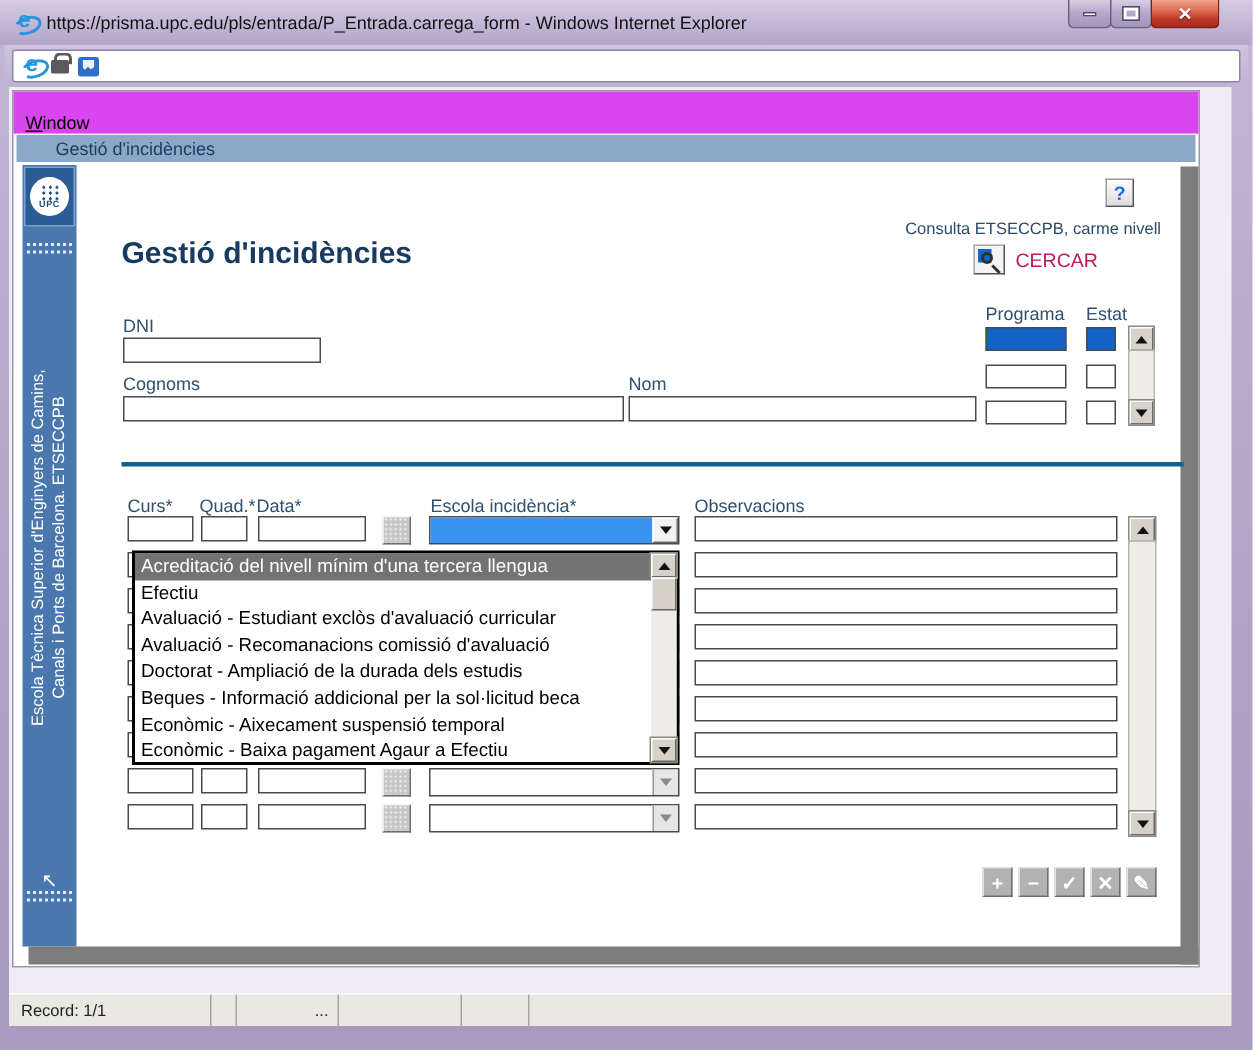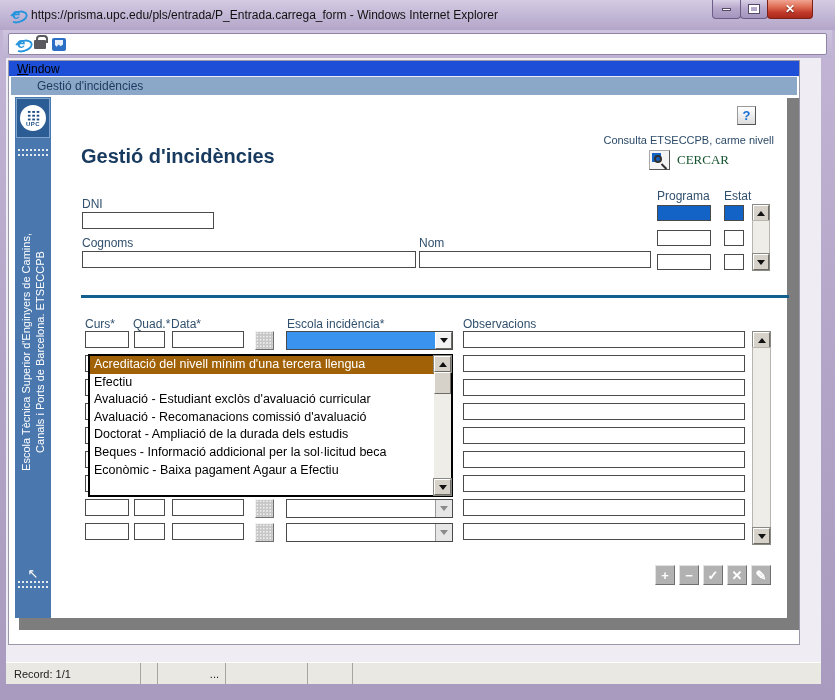--- a/index.html
+++ b/index.html
@@ -35,21 +35,21 @@
   .addr-url .domain { color:#1a1a1a; }
   .lock-icon { position:relative; width:12px; height:9px; background:#5a5a5e; border-radius:1px; margin:0 6px 0 4px; flex:none; }
   .lock-icon::before { content:""; position:absolute; top:-5px; left:2px; width:8px; height:6px;
     border:2px solid #5a5a5e; border-bottom:none; border-radius:4px 4px 0 0; }
   .compat-icon { width:14px; height:13px; background:#2d6fc4; border-radius:2px; position:relative; flex:none; }
   .compat-icon::after { content:""; position:absolute; left:3px; top:2px; width:8px; height:9px; background:#e8f1fb;
     clip-path:polygon(0 0,100% 0,100% 55%,70% 75%,45% 55%,20% 80%,0 60%); }
   
   .viewport { position:absolute; left:6px; right:14px; top:58px; bottom:38px; background:#efecf4; }
   .page { position:absolute; left:2px; top:2px; width:792px; height:585px; background:#fff; border:1px solid #9a97a8; }
-  .menu-bar { height:16px; background:#1d4ed8; display:flex; align-items:center; padding-left:8px; border-bottom:1px solid #ececf2; }
+  .menu-bar { height:29px; background:#d946ef; display:flex; align-items:flex-end; padding-left:8px; border-bottom:1px solid #ececf2; }
   .menu-item { font-size:12px; color:#000; }
   .menu-item u { text-decoration:underline; }
   .mdi-bar { height:18px; margin:0 2px; background:#8ca8c8; display:flex; align-items:center; }
   .mdi-title { font-size:12px; color:#1c3a5e; margin-left:26px; }
   .applet { position:relative; height:535px; }
   .shadow-r { position:absolute; right:0; top:3px; bottom:0; width:12px; background:#7d7d7d; }
   .shadow-b { position:absolute; left:10px; right:0; bottom:0; height:12px; background:#7d7d7d; }
   
   .sidebar { position:absolute; left:6px; top:2px; width:36px; height:521px; background:#4a77ad; }
   .upc-logo { position:absolute; left:1px; top:1px; width:34px; height:40px; background:#2b5c93; border:1px solid #7ea3cd;
@@ -68,21 +68,21 @@
   .form-area { position:absolute; left:42px; top:0; right:12px; height:535px; font-size:12px; color:#31506d; }
   .crumb-bar { position:absolute; left:0; right:0; top:7px; height:28px; background:#f2f1ee; border-bottom:1px solid #d8d6d0;
     display:flex; align-items:center; }
   .crumb-text { margin-left:32px; color:#2e4e6e; }
   .help-btn { position:absolute; right:31px; top:11px; width:19px; height:19px;
     background:linear-gradient(180deg,#ffffff,#dcdcdc); border:1px solid #9a9a9a; border-right-color:#555; border-bottom-color:#555;
     color:#1a6fd4; font-weight:bold; font-size:13px; text-align:center; line-height:17px; }
   .user-info { position:absolute; top:39px; right:13px; font-size:11px; color:#2c4a68; }
   .page-title { position:absolute; left:30px; top:50px; font-size:20px; font-weight:bold; color:#173a5e; }
   .cercar { position:absolute; left:598px; top:55px; display:flex; align-items:center; cursor:pointer; }
-  .cercar-label { color:#14532d; font-size:13px; margin-left:7px;font-family:Liberation Serif, serif; }
+  .cercar-label { color:#be185d; font-size:13px; margin-left:7px; }
   .search-ico { position:relative; width:21px; height:20px; background:#f4f4f4; border:1px solid #aaa; border-right-color:#555; border-bottom-color:#555; }
   .search-ico .sq { position:absolute; left:2px; top:2px; width:9px; height:9px; background:#1464c8; }
   .search-ico .ring { position:absolute; left:4px; top:4px; width:8px; height:8px; border:2px solid #303030; border-radius:50%; }
   .search-ico .handle { position:absolute; left:13px; top:12px; width:2px; height:7px; background:#303030; transform:rotate(-45deg); }
   .lbl { position:absolute; }
   .fld { position:absolute; height:17px; background:#fff; border:1px solid #4a4a4a; font:12px "Liberation Sans",sans-serif; padding:0 2px; }
   .cell { position:absolute; height:16px; background:#fff; border:1px solid #4a4a4a; }
   .cell.sel { background:#1362c6; }
   .divider { position:absolute; left:30px; top:200px; width:708px; height:3px; background:#13608e; }
   
@@ -102,21 +102,21 @@
   .combo { position:absolute; left:235px; top:0; width:167px; height:19px; border:1px solid #4a4a4a; background:#fff; display:flex; }
   .combo .cfield { flex:1; }
   .combo .cbtn { width:17px; background:#e6e6e6; border-left:1px solid #9a9a9a; display:flex; align-items:center; justify-content:center; }
   .detail-row.first .cfield { background:#3b93f0; }
   .detail-row.first .cbtn { background:#f2f2f2; border:1px solid; border-color:#fff #6e6a64 #6e6a64 #fff; }
   .c-obs { left:412px; width:282px; }
   
   .listbox { position:absolute; left:37px; top:259px; width:365px; height:143px; background:#fff; border:2px solid #000; z-index:5; }
   .list-items { position:absolute; left:0; top:0; right:17px; bottom:0; overflow:hidden; }
   .list-item { height:17.6px; line-height:17.6px; padding-left:4px; font-size:12.5px; color:#000; white-space:nowrap; }
-  .list-item.selected { background:#a16207; color:#fff; }
+  .list-item.selected { background:#737373; color:#fff; }
   .list-sb { position:absolute; right:0; top:0; bottom:0; width:17px; }
   .list-sb .sb-btn { position:absolute; left:0; width:17px; height:16px; }
   .list-sb .up { top:0; } .list-sb .down { bottom:0; }
   .list-sb .track { position:absolute; left:0; top:16px; bottom:16px; width:17px; background:#efede7; }
   .list-sb .thumb { position:absolute; left:0; top:16px; width:17px; height:22px; }
   
   .actions { position:absolute; left:604px; top:470px; display:flex; }
   .act-btn { width:20px; height:20px; margin-right:4px; background:#b2b2b2; border:1px solid; border-color:#e2e2e2 #6f6f6f #6f6f6f #e2e2e2;
     color:#fff; font-weight:bold; font-size:13px; display:flex; align-items:center; justify-content:center; line-height:1; }
   
@@ -366,20 +366,21 @@
           </div>
 
         <div class="listbox">
           <div class="list-items">
               <div class="list-item selected">Acreditació del nivell mínim d'una tercera llengua</div>
               <div class="list-item">Efectiu</div>
               <div class="list-item">Avaluació - Estudiant exclòs d'avaluació curricular</div>
               <div class="list-item">Avaluació - Recomanacions comissió d'avaluació</div>
               <div class="list-item">Doctorat - Ampliació de la durada dels estudis</div>
               <div class="list-item">Beques - Informació addicional per la sol·licitud beca</div>
+              <div class="list-item">Econòmic - Aixecament suspensió temporal</div>
               <div class="list-item">Econòmic - Baixa pagament Agaur a Efectiu</div>
             </div>
           <div class="list-sb">
             <div class="sb-btn up">
                 <span class="tri-up"></span>
               </div>
             <div class="track"></div>
             <div class="thumb sb-thumb"></div>
             <div class="sb-btn down">
                 <span class="tri-down"></span>

